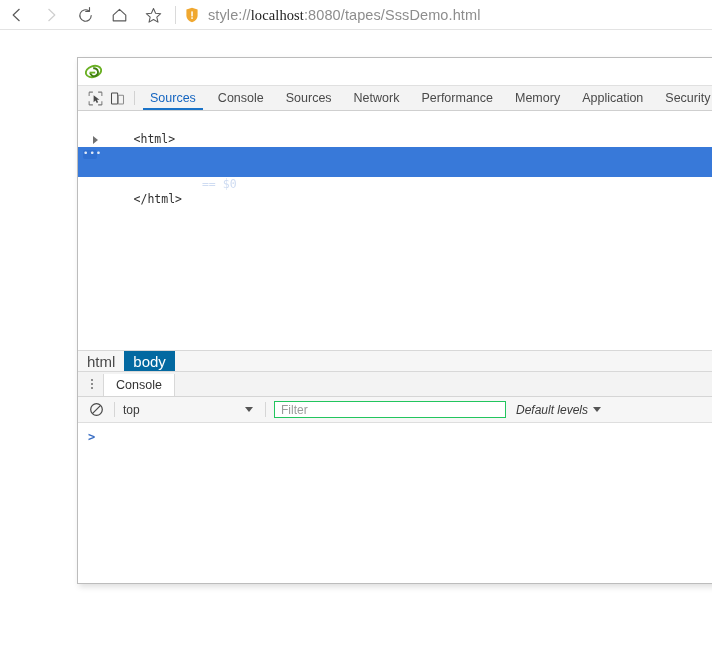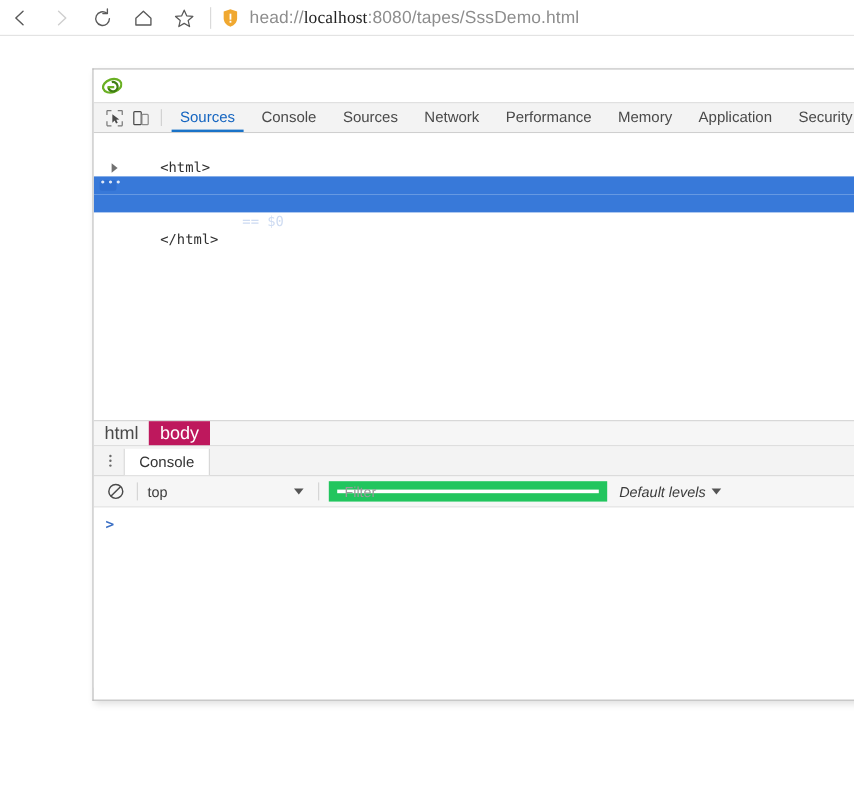--- a/index.html
+++ b/index.html
@@ -210,21 +210,21 @@
   }
   .crumb {
     display: flex;
     align-items: center;
     padding: 0 9px;
     font-family: "Liberation Sans", sans-serif;
     font-size: 15px;
     color: #4a4a4a;
   }
   .crumb.active {
-    background: #be185d;
+    background: #0369a1;
     color: #ffffff;
   }
 
   
   .drawer-tabbar {
     height: 25px;
     background: #f3f3f3;
     border-bottom: 1px solid #d5d5d5;
     display: flex;
     align-items: stretch;
@@ -293,21 +293,21 @@
   .caret-down {
     width: 0; height: 0;
     border-left: 4.5px solid transparent;
     border-right: 4.5px solid transparent;
     border-top: 5px solid #555555;
   }
   .filter-input {
     width: 232px;
     height: 17px;
     background: #ffffff;
-    border: 7px solid #22c55e;
+    border: 1px solid #22c55e;
     font-family: "Liberation Sans", sans-serif;
     font-size: 12px;
     color: #9b9b9b;
     display: flex;
     align-items: center;
     padding-left: 6px;
     box-sizing: border-box;
     flex: 0 0 auto;
   }
   .levels-select {
@@ -378,21 +378,21 @@
   </div>
 
   <div class="tb-divider"></div>
 
   <svg class="shield-icon" viewBox="0 0 14 16">
     <path d="M7 0.8 L12.6 2.6 L12.6 8.2 C12.6 11.6 10.2 14.2 7 15.2 C3.8 14.2 1.4 11.6 1.4 8.2 L1.4 2.6 Z" fill="#f0a830"></path>
     <rect x="6.3" y="4.4" width="1.5" height="5" fill="#ffffff"></rect>
     <rect x="6.3" y="10.3" width="1.5" height="1.6" fill="#ffffff"></rect>
   </svg>
 
-  <div class="url-text"><span>head://</span><span class="url-host">localhost</span><span>:8080/tapes/SssDemo.html</span></div>
+  <div class="url-text"><span>style://</span><span class="url-host">localhost</span><span>:8080/tapes/SssDemo.html</span></div>
 </div>
 
 <div class="devtools-window">
 
   <div class="dt-titlebar">
     <svg class="ie-logo" viewBox="0 0 20 20">
       <ellipse cx="10" cy="10" rx="9.2" ry="6.4" transform="rotate(-18 10 10)" fill="none" stroke="#6ab023" stroke-width="2.2"></ellipse>
       <path d="M6.2 11.6 A4.6 4.6 0 1 0 9.6 6.4" fill="none" stroke="#3f7d12" stroke-width="2.2"></path>
       <rect x="5.4" y="10.2" width="6.6" height="2.2" fill="#6ab023"></rect>
     </svg>

